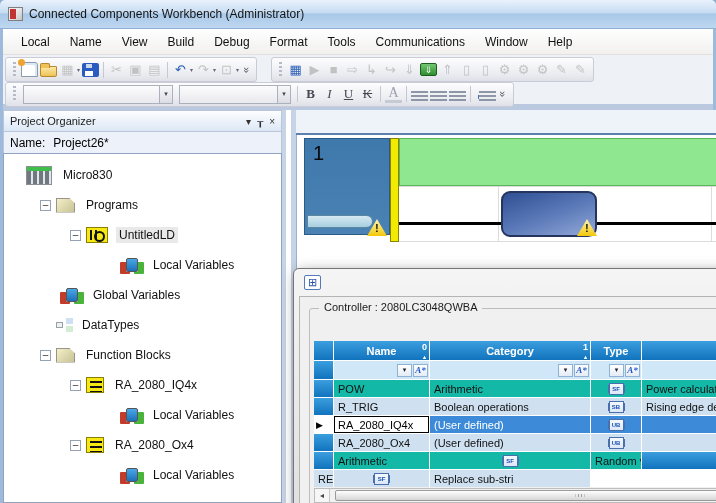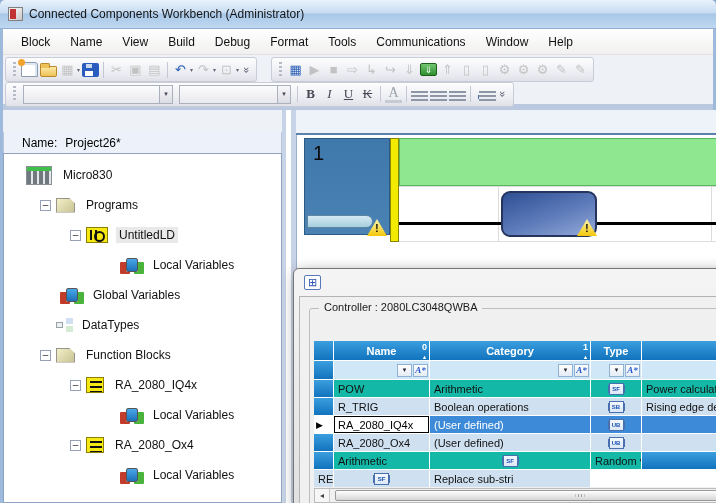--- a/index.html
+++ b/index.html
@@ -51,21 +51,21 @@
   .fmt.a{color:#9aa0aa;font-size:14px;border-bottom:3px solid #c6cad2;height:17px}
   .combo{height:19px;background:linear-gradient(#fcfcfd,#e9e9ee);border:1px solid #aab0bc;display:flex;
     align-items:center;justify-content:flex-end;margin:0 3px}
   .combo .ca{width:13px;height:17px;background:linear-gradient(#f8f8fa,#dcdde4);border-left:1px solid #aab0bc;
     font-size:7px;display:flex;align-items:center;justify-content:center;color:#445}
   
   .ptitle{position:absolute;left:3px;top:110px;width:279px;height:22px;display:flex;align-items:center;
     background:linear-gradient(#fdfeff,#dce7f5);border:1px solid #b9c6da;font-size:11px;color:#222;padding:0 6px}
   .ptitle .pbtns{margin-left:auto;display:flex;gap:6px;font-size:10px;color:#333}
   .namerow{position:absolute;left:3px;top:132px;width:279px;height:21px;background:#edf2fa;font-size:12px;
-    display:flex;align-items:center;padding-left:18px;border-left:1px solid #b9c6da;border-right:1px solid #b9c6da;gap:8px}
+    display:flex;align-items:center;padding-left:6px;border-left:1px solid #b9c6da;border-right:1px solid #b9c6da;gap:8px}
   .tree{position:absolute;left:3px;top:153px;width:279px;height:350px;background:#fff;border:1px solid #8ea4c0;
     padding:6px 16px 0 4px;overflow:hidden}
   .trow{display:flex;align-items:center;height:30px;font-size:12px;color:#111}
   .tsp{flex:none}
   .exp{width:11px;height:11px;border:1px solid #97a1b4;background:#fff;color:#333;font-size:10px;line-height:8px;
     text-align:center;margin-right:5px;flex:none}
   .expblank{width:16px;flex:none}
   .ti{display:inline-block;margin-right:8px;flex:none}
   .ti-plc{width:26px;height:19px;border:1px solid #8a8f96;
     background-image:linear-gradient(#3fbf4a 0 4px,transparent 4px),
@@ -155,21 +155,21 @@
 <body>
 
 <div id="root">
 
   <div class="titlebar">
     <span class="appico"></span>
     <span>Connected Components Workbench (Administrator)</span>
   </div>
 
   <div class="menubar" id="menubar">
-      <span class="menu-item">Block</span>
+      <span class="menu-item">Local</span>
       <span class="menu-item">Name</span>
       <span class="menu-item">View</span>
       <span class="menu-item">Build</span>
       <span class="menu-item">Debug</span>
       <span class="menu-item">Format</span>
       <span class="menu-item">Tools</span>
       <span class="menu-item">Communications</span>
       <span class="menu-item">Window</span>
       <span class="menu-item">Help</span>
     </div>
@@ -308,20 +308,28 @@
         <span class="tbsep"></span>
         <span class="tbbtn">
           <span class="tbi i-bullets"></span>
         </span>
         <span class="tbchev">
           <span class="rot">»</span>
         </span>
       </div>
   </div>
 
+  <div class="ptitle">
+    <span>Project Organizer</span>
+    <span class="pbtns">
+      <span>▾</span>
+      <span>┰</span>
+      <span>×</span>
+    </span>
+  </div>
   <div class="namerow">
     <span>Name:</span>
     <span>Project26*</span>
   </div>
   <div class="tree" id="tree">
       <div class="trow">
         <span class="tsp" style="width: 2px;"></span>
         <span class="expblank"></span>
         <span class="ti ti-plc"></span>
         <span class="tlabel">Micro830</span>

